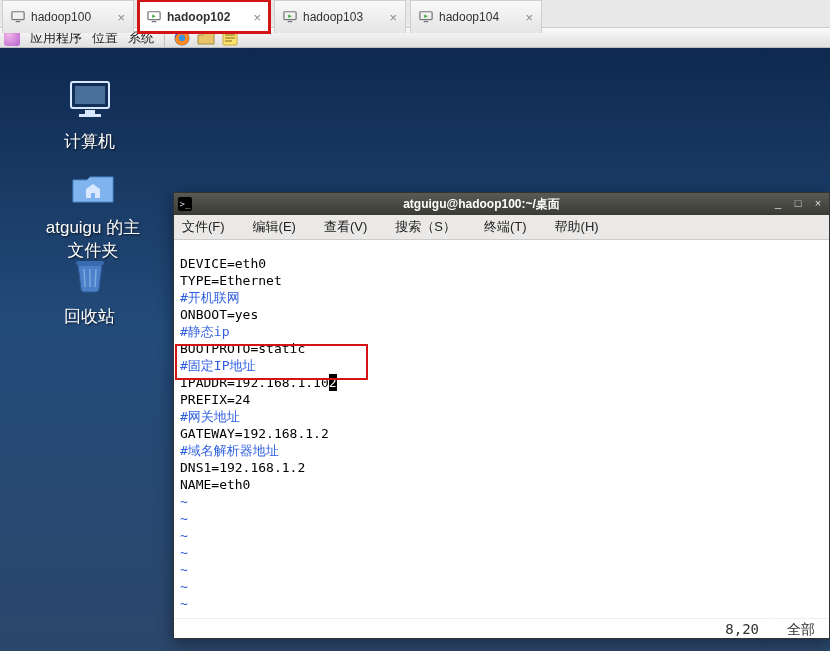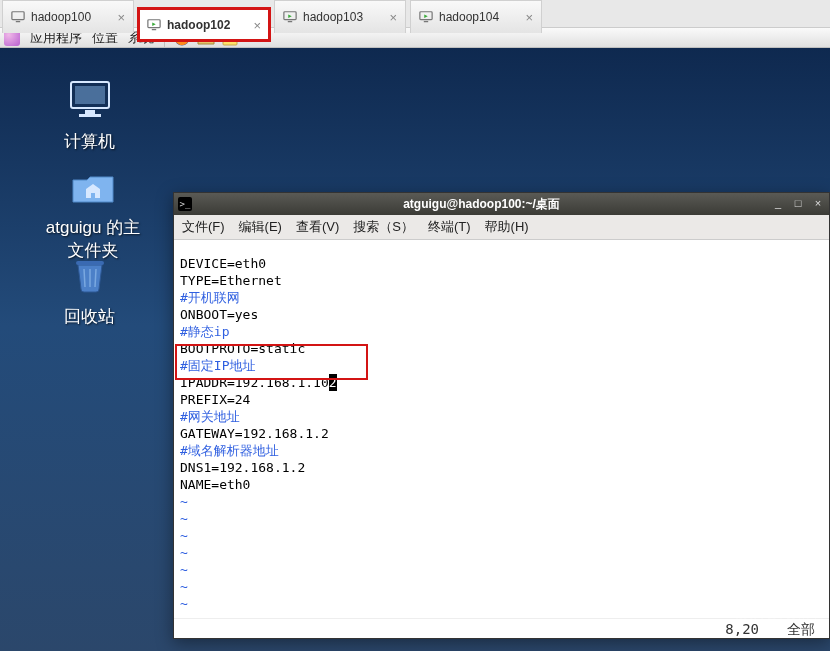--- a/index.html
+++ b/index.html
@@ -30,21 +30,20 @@
       background: linear-gradient(#f9f9f9, #e4e4e4);
       border: 1px solid #d0d0d0;
       border-bottom: none;
       margin-right: 4px;
       min-width: 132px;
       cursor: pointer;
       position: relative;
     }
     .vm-tab.active {
       background: #fff;
-      margin-top: 8px;
     }
     .vm-tab.highlighted {
       outline: 3px solid #d31414;
       outline-offset: -2px;
       z-index: 2;
     }
     .vm-tab .tab-label {
       flex: 1;
       color: #333;
     }
@@ -155,21 +154,21 @@
     .titlebar .title { flex: 1; text-align: center; font-weight: bold; }
     .win-btns { display: flex; gap: 6px; }
     .win-btn {
       width: 14px; height: 14px;
       font-size: 11px; color:#ddd; text-align:center; line-height:12px;
       cursor:pointer;
     }
 
     .terminal-menubar {
       display: flex;
-      gap: 14px;
+      gap: 28px;
       padding: 3px 8px;
       background: #ebe9e7;
       border-bottom: 1px solid #ccc;
       font-size: 13px;
     }
     .terminal-menubar span {
       color: #222;
       cursor: pointer;
     }
 

